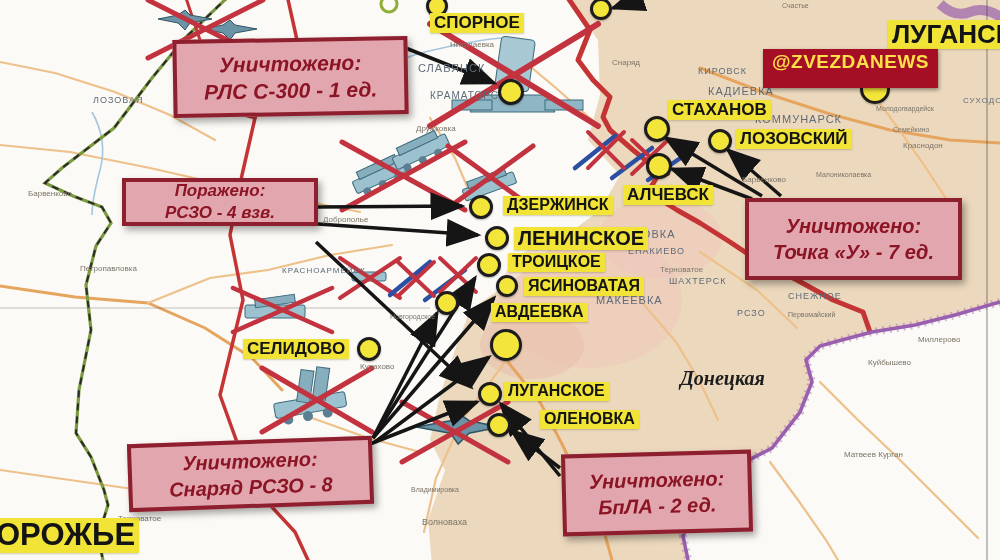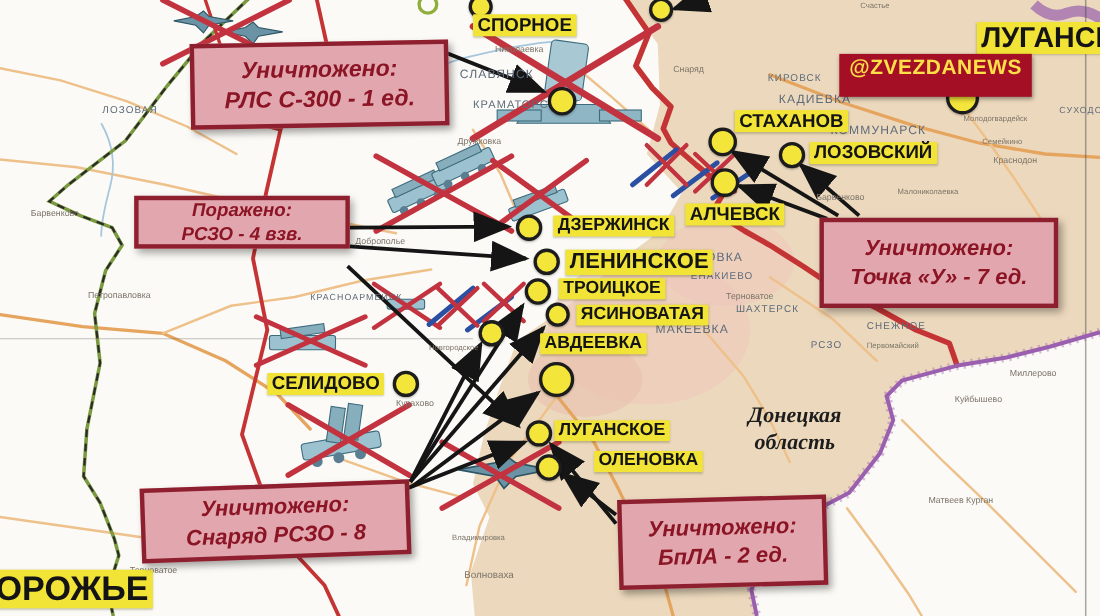--- a/index.html
+++ b/index.html
@@ -273,21 +273,20 @@
   <span class="ml" style="left:28px;top:189px;font-size:8px">Барвенково</span>
   <span class="ml" style="left:80px;top:264px;font-size:8px">Петропавловка</span>
   <span class="ml ml-caps" style="left:282px;top:266px;font-size:8px">КРАСНОАРМЕЙСК</span>
   <span class="ml" style="left:323px;top:215px;font-size:8px">Доброполье</span>
   <span class="ml" style="left:390px;top:313px;font-size:7px">Новгородское</span>
   <span class="ml" style="left:360px;top:362px;font-size:8px">Курахово</span>
   <span class="ml" style="left:782px;top:2px;font-size:7px">Счастье</span>
 
   <div class="region-note" style="left:665px;top:366px;width:115px">
     <div>Донецкая</div>
-    <div>область</div>
   </div>
 
   <div class="marker" style="left:426px;top:-5px;width:22px;height:22px"></div>
   <div class="marker" style="left:590px;top:-2px;width:22px;height:22px"></div>
   <div class="marker" style="left:498px;top:79px;width:26px;height:26px"></div>
   <div class="marker" style="left:860px;top:74px;width:30px;height:30px"></div>
   <div class="marker" style="left:644px;top:116px;width:26px;height:26px"></div>
   <div class="marker" style="left:708px;top:129px;width:24px;height:24px"></div>
   <div class="marker" style="left:646px;top:153px;width:26px;height:26px"></div>
   <div class="marker" style="left:469px;top:195px;width:24px;height:24px"></div>

